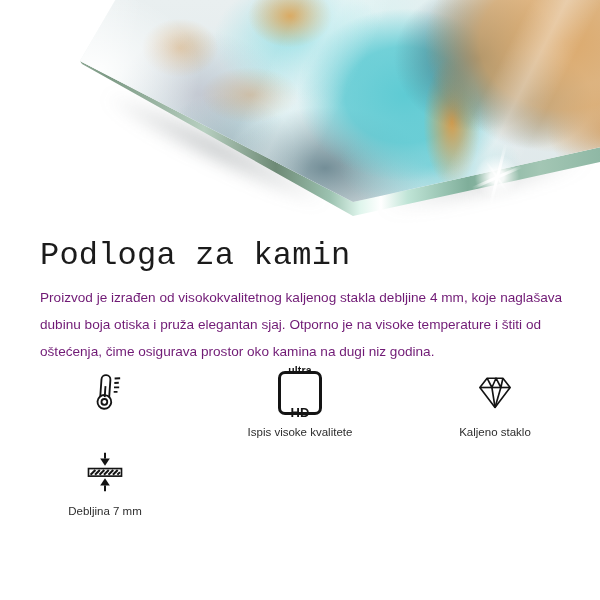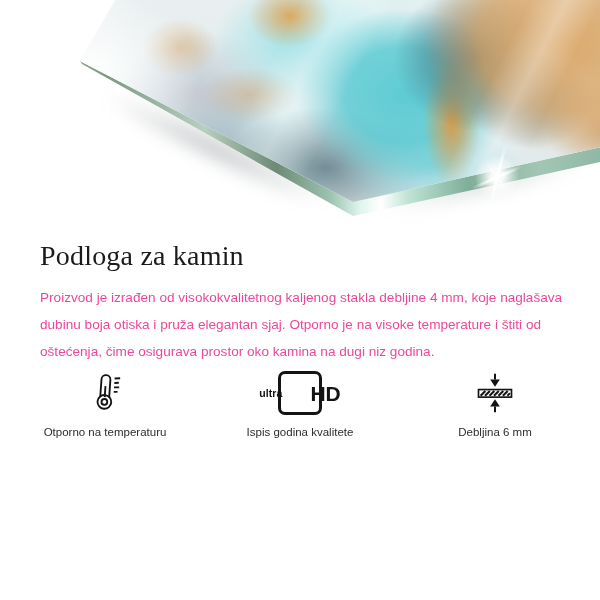--- a/index.html
+++ b/index.html
@@ -90,49 +90,49 @@
   .sparkle .ray-d{
     position:absolute;left:-19px;top:-1px;width:38px;height:2px;
     background:linear-gradient(to right,rgba(255,255,255,0),rgba(255,255,255,0.9),rgba(255,255,255,0));
     transform:rotate(55deg);
   }
 
   
   .content{position:relative;}
   h1.title{
     margin:6px 0 0 40px;
-    font-family:Liberation Serif, serif;font-weight:400;
-    font-size:28px;line-height:36px;color:#1b1b1b;letter-spacing:0.2px;
+    font-family:Liberation Mono, monospace;font-weight:400;
+    font-size:32px;line-height:36px;color:#1b1b1b;letter-spacing:0.2px;
   }
   h1.title span{display:block;}
   p.desc{
     margin:10px 40px 0 40px;width:524px;
-    font-size:13.6px;line-height:27px;color:#ec4899;
+    font-size:13.6px;line-height:27px;color:#701a75;
   }
 
   
   .features{
     margin:6px 0 0 20px;
     display:grid;grid-template-columns:170px 220px 170px;row-gap:12px;
     justify-items:center;
   }
   .feature{display:flex;flex-direction:column;align-items:center;}
   .ficon{height:44px;display:flex;align-items:center;justify-content:center;}
   .ficon svg{display:block;}
   .flabel{margin-top:11px;font-size:11.5px;color:#2d2d2d;white-space:nowrap;}
 
   .hd-box{
     box-sizing:border-box;width:44px;height:44px;
     border:3.2px solid #141414;border-radius:7px;
-    display:flex;flex-direction:row;align-items:center;justify-content:center;
+    display:flex;flex-direction:column;align-items:center;justify-content:center;
     color:#141414;
     gap:28px;
   }
   .hd-top{font-size:10.5px;font-weight:700;line-height:11px;letter-spacing:0.1px;}
-  .hd-main{font-size:21px;font-weight:700;line-height:17px;margin-top:0.5px;}
+  .hd-main{font-size:13px;font-weight:700;line-height:17px;margin-top:0.5px;}
 </style>
 </head>
 <body>
 
 <div class="page">
 
   <div class="hero">
     <div class="shadow-a"></div>
     <div class="shadow-b"></div>
     <div class="glass-edge"></div>
@@ -162,34 +162,45 @@
               <line x1="32" y1="22" x2="32" y2="38"></line>
               <circle cx="32" cy="45" r="10"></circle>
               <circle cx="32" cy="45" r="4.2"></circle>
               <line x1="44.5" y1="10" x2="52.5" y2="9"></line>
               <line x1="44.5" y1="16.5" x2="51" y2="15.8"></line>
               <line x1="44.5" y1="23" x2="52" y2="22.3"></line>
               <line x1="44.5" y1="29.5" x2="50" y2="29"></line>
             </g>
           </svg>
         </div>
-        <div class="flabel">Otporno na temperaturu</div>
       </div>
 
       <div class="feature">
         <div class="ficon">
           <div class="hd-box">
             <span class="hd-top">ultra</span>
             <span class="hd-main">HD</span>
           </div>
         </div>
-        <div class="flabel">Ispis godina kvalitete</div>
-      </div>
-
-
+        <div class="flabel">Ispis visoke kvalitete</div>
+      </div>
+
+
+      <div class="feature">
+        <div class="ficon">
+          <svg width="44" height="44" viewBox="0 0 64 64" fill="none" stroke="#141414" stroke-width="2.4" stroke-linejoin="round">
+            <polygon points="10,24 20.5,10.5 43.5,10.5 54,24 32,53"></polygon>
+            <line x1="10" y1="24" x2="54" y2="24"></line>
+            <polyline points="20.5,10.5 27.5,24 33.5,10.5 40.5,24 43.5,10.5"></polyline>
+            <line x1="27.5" y1="24" x2="32" y2="53"></line>
+            <line x1="40.5" y1="24" x2="32" y2="53"></line>
+          </svg>
+        </div>
+        <div class="flabel">Kaljeno staklo</div>
+      </div>
 
 
       <div class="feature">
         <div class="ficon">
           <svg width="44" height="44" viewBox="0 0 64 64" fill="none" stroke="#141414" stroke-width="2.4">
             <rect x="8" y="27" width="48" height="11"></rect>
             <g stroke-width="3">
               <line x1="11" y1="36" x2="18" y2="29"></line>
               <line x1="17.5" y1="36" x2="24.5" y2="29"></line>
               <line x1="24" y1="36" x2="31" y2="29"></line>
@@ -197,18 +208,18 @@
               <line x1="37" y1="36" x2="44" y2="29"></line>
               <line x1="43.5" y1="36" x2="50.5" y2="29"></line>
               <line x1="50" y1="36" x2="53.8" y2="32.2"></line>
             </g>
             <line x1="32" y1="4" x2="32" y2="12.5" stroke-width="3"></line>
             <polygon points="25,12.5 39,12.5 32,23" fill="#141414" stroke="none"></polygon>
             <line x1="32" y1="60" x2="32" y2="51.5" stroke-width="3"></line>
             <polygon points="25,51.5 39,51.5 32,41" fill="#141414" stroke="none"></polygon>
           </svg>
         </div>
-        <div class="flabel">Debljina 6 mm</div>
+        <div class="flabel">Debljina 7 mm</div>
       </div>
 
     </div>
   </div>
 </div>
 
 </body></html>

